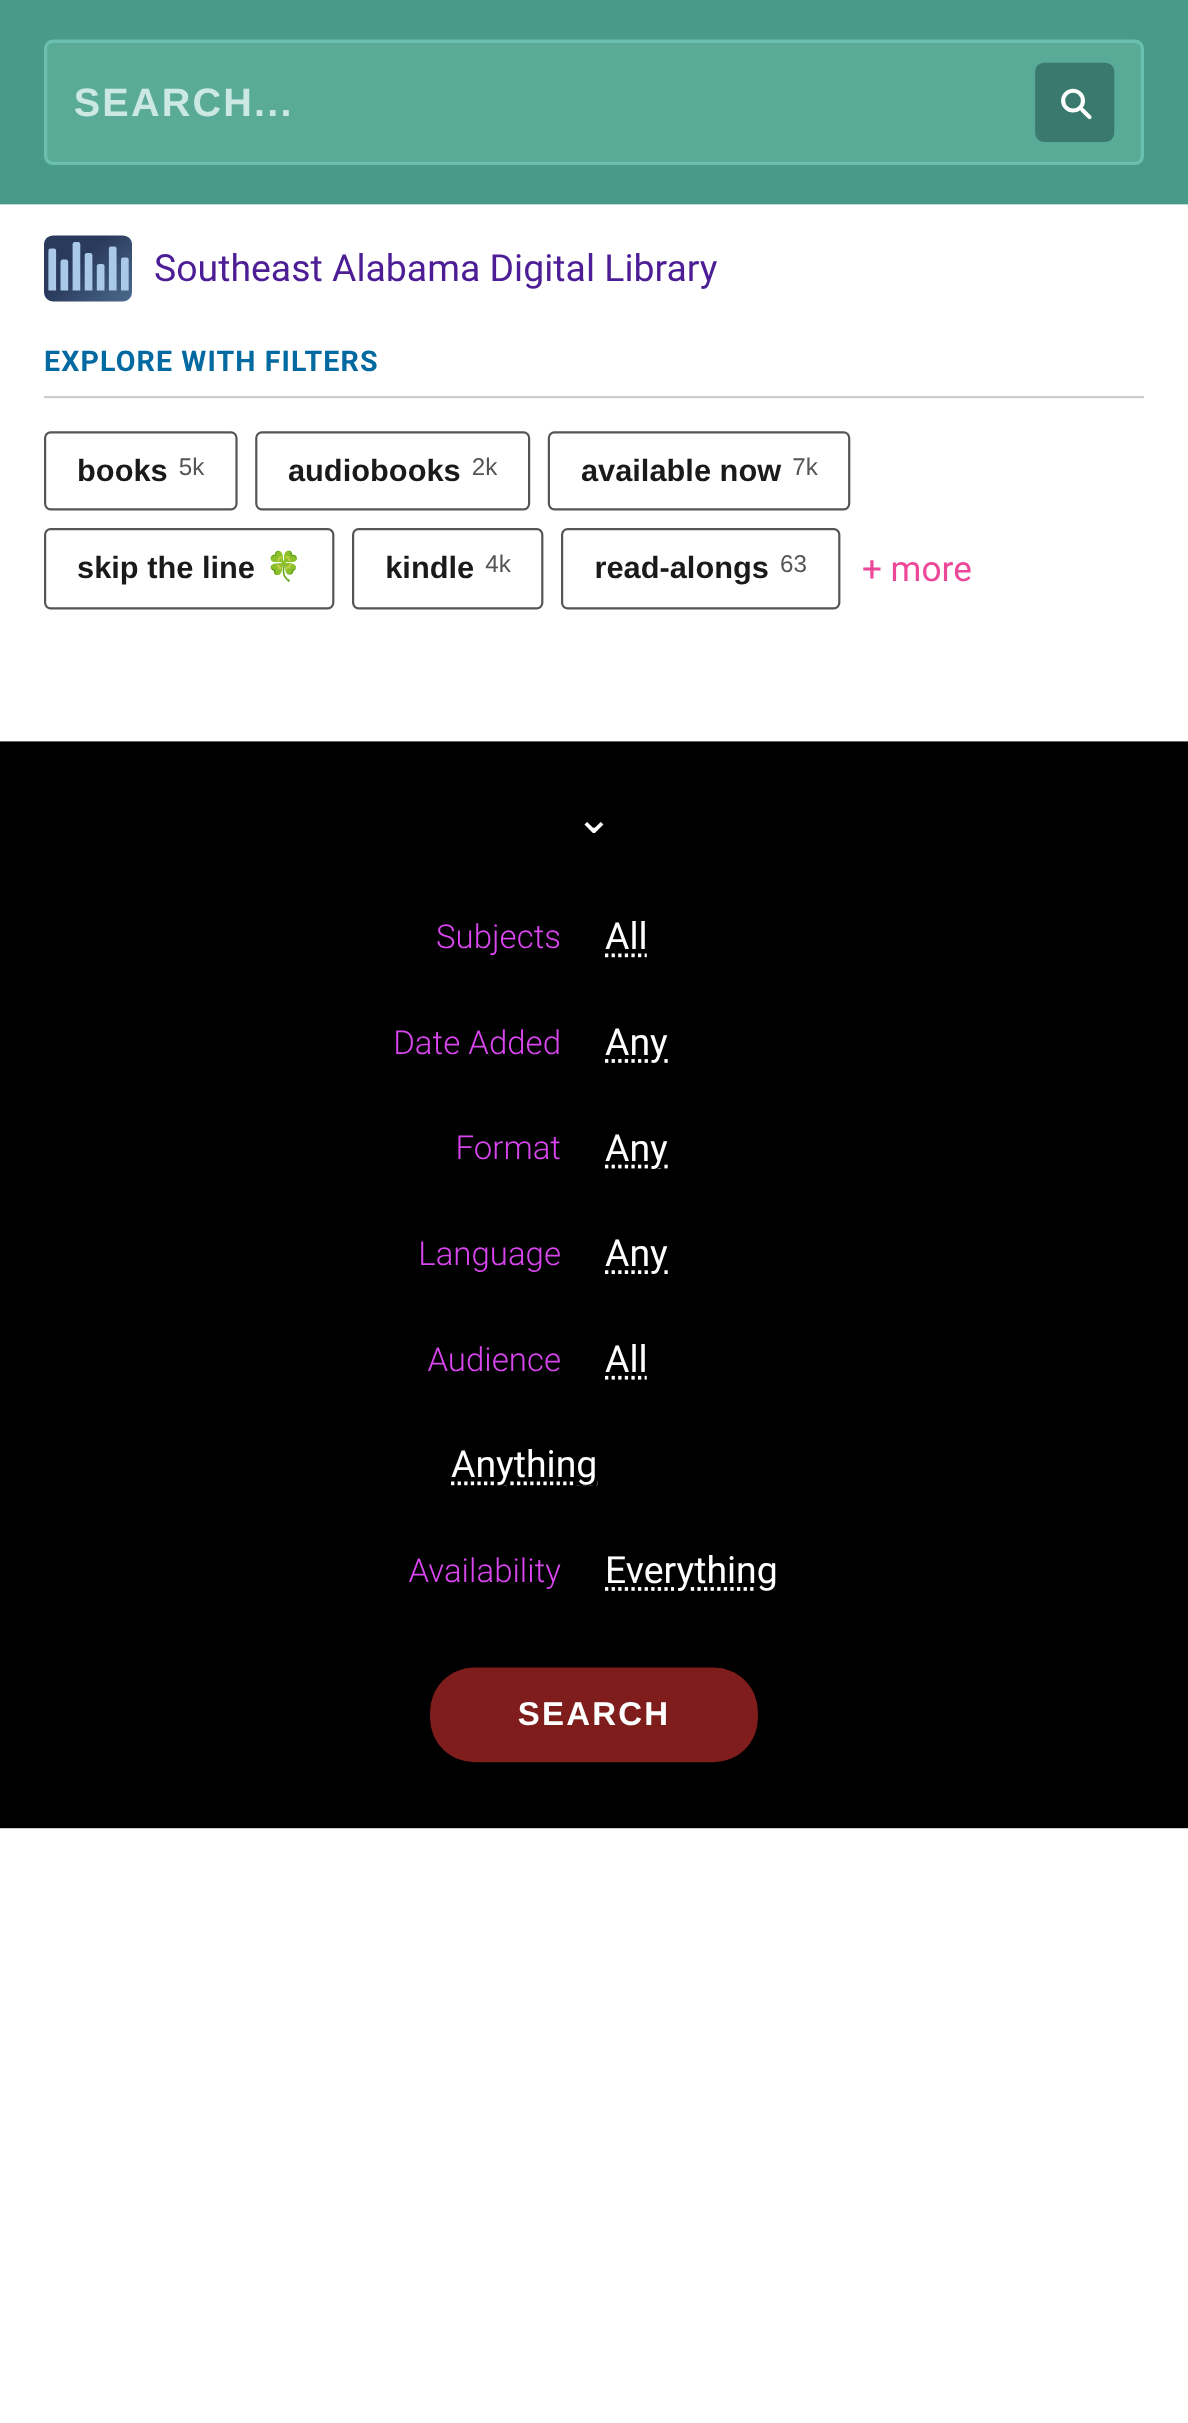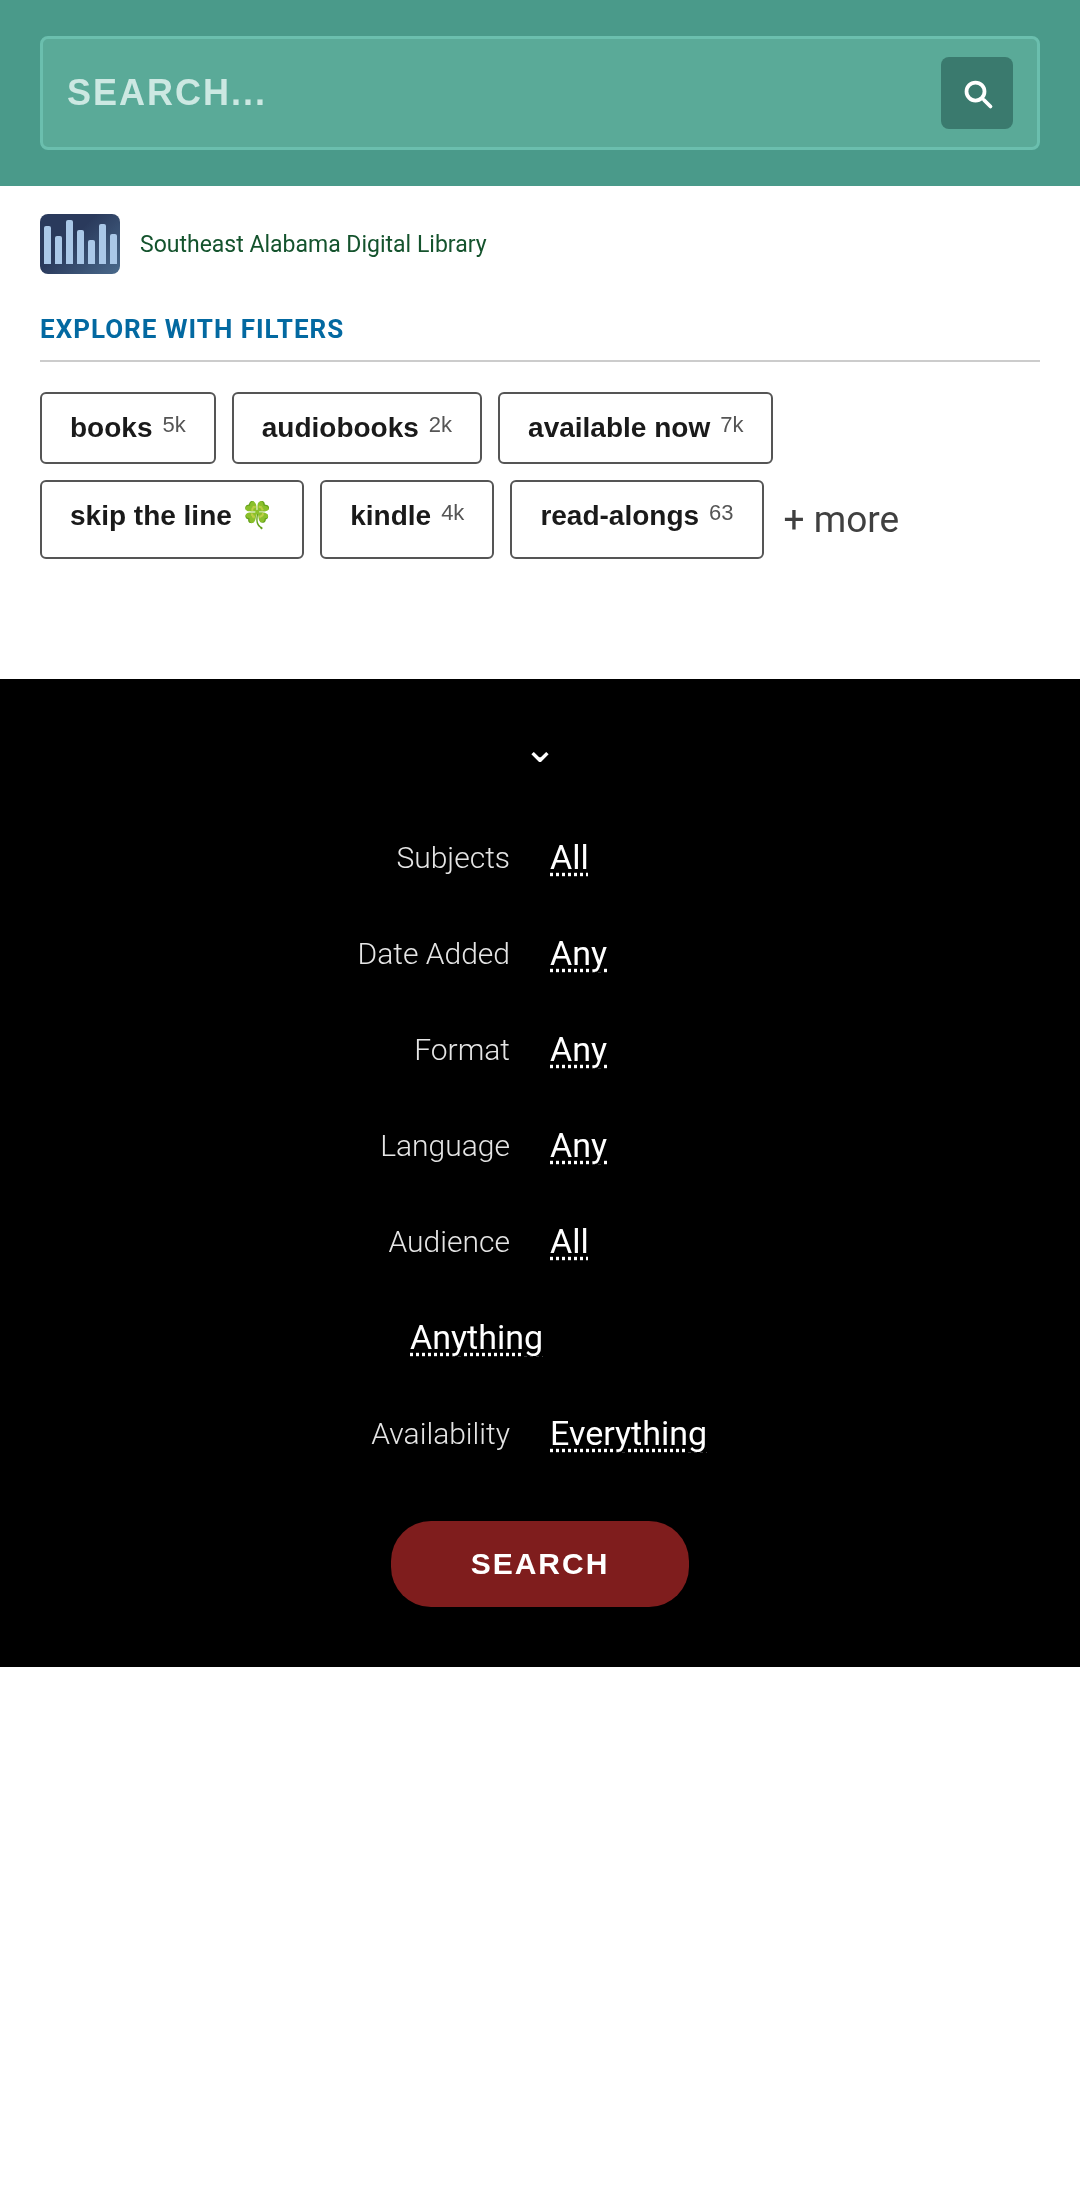--- a/index.html
+++ b/index.html
@@ -91,22 +91,22 @@
       flex-shrink: 0;
     }
 
     .logo-bar {
       width: 7px;
       background: #aac8e8;
       border-radius: 2px 2px 0 0;
     }
 
     .library-name {
-      font-size: 23px;
-      color: #14532d;
+      font-size: 34px;
+      color: #4c1d95;
       font-weight: 400;
     }
 
     
     .explore-section {
       padding: 24px 40px 0 40px;
       background: #fff;
     }
 
     .explore-title {
@@ -150,22 +150,22 @@
       color: #555;
       font-weight: 400;
     }
 
     .filter-tag .clover {
       color: #3a7a3a;
       font-size: 26px;
     }
 
     .more-link {
-      font-size: 37px;
-      color: #404040;
+      font-size: 32px;
+      color: #ec4899;
       cursor: pointer;
       padding: 18px 4px;
       white-space: nowrap;
       font-weight: 400;
     }
 
     
     .bottom-panel {
       position: relative;
       background: #000;
@@ -195,21 +195,21 @@
     .filter-row {
       display: flex;
       align-items: center;
       justify-content: center;
       gap: 0;
       padding: 28px 0;
     }
 
     .filter-label {
       font-size: 30px;
-      color: #e5e5e5;
+      color: #d946ef;
       text-align: right;
       width: 280px;
       padding-right: 40px;
       font-weight: 300;
     }
 
     .filter-value {
       font-size: 34px;
       color: #fff;
       text-decoration: underline;

